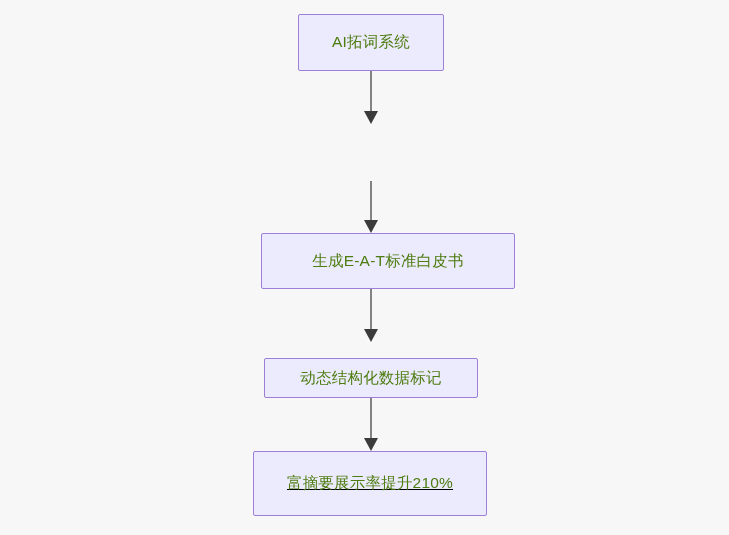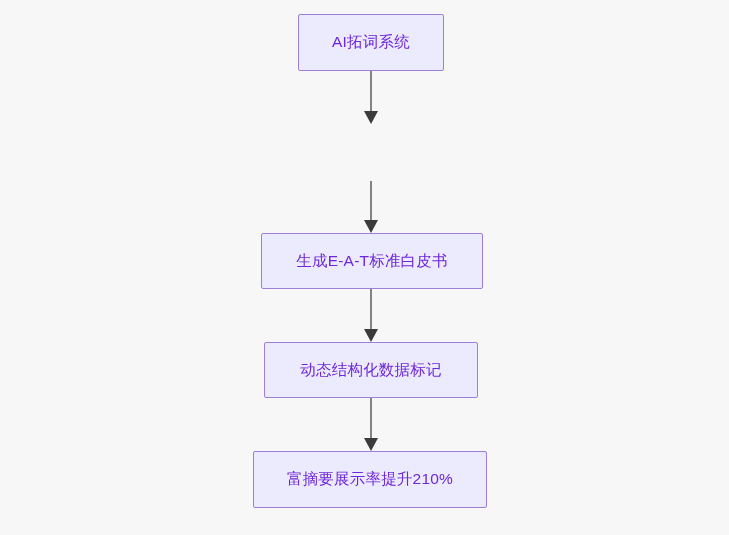--- a/index.html
+++ b/index.html
@@ -25,21 +25,21 @@
     box-sizing: border-box;
     background: #eceafd;
     border: 1.3px solid #9d7fd8;
     border-radius: 2px;
     display: flex;
     align-items: center;
     justify-content: center;
     text-align: center;
   }
   .node-label {
-    color: #6d28d9;
+    color: #4d7c0f;
     font-size: 15.5px;
     line-height: 1.2;
     letter-spacing: 0.2px;
     white-space: nowrap;
     font-family: "Liberation Sans", "DejaVu Sans", sans-serif;
   }
   .edge {
     position: absolute;
     overflow: visible;
   }
@@ -70,25 +70,25 @@
 
     <line class="edge-line" x1="371" y1="398" x2="371" y2="445"></line>
     <polygon class="edge-head" points="371,451 364,438 378,438"></polygon>
   </svg>
 
   <div class="node" style="left:298px; top:14px; width:146px; height:57px;">
     <span class="node-label">AI拓词系统</span>
   </div>
 
 
-  <div class="node" style="left:261px; top:233px; width:222px; height:56px;">
+  <div class="node" style="left:261px; top:233px; width:254px; height:56px;">
     <span class="node-label">生成E-A-T标准白皮书</span>
   </div>
 
-  <div class="node" style="left:264px; top:342px; width:214px; height:56px;">
+  <div class="node" style="left:264px; top:358px; width:214px; height:40px;">
     <span class="node-label">动态结构化数据标记</span>
   </div>
 
-  <div class="node" style="left:253px; top:451px; width:234px; height:57px;">
+  <div class="node" style="left:253px; top:451px; width:234px; height:65px;text-decoration:underline;">
     <span class="node-label">富摘要展示率提升210%</span>
   </div>
 
 </div>
 
 </body></html>

